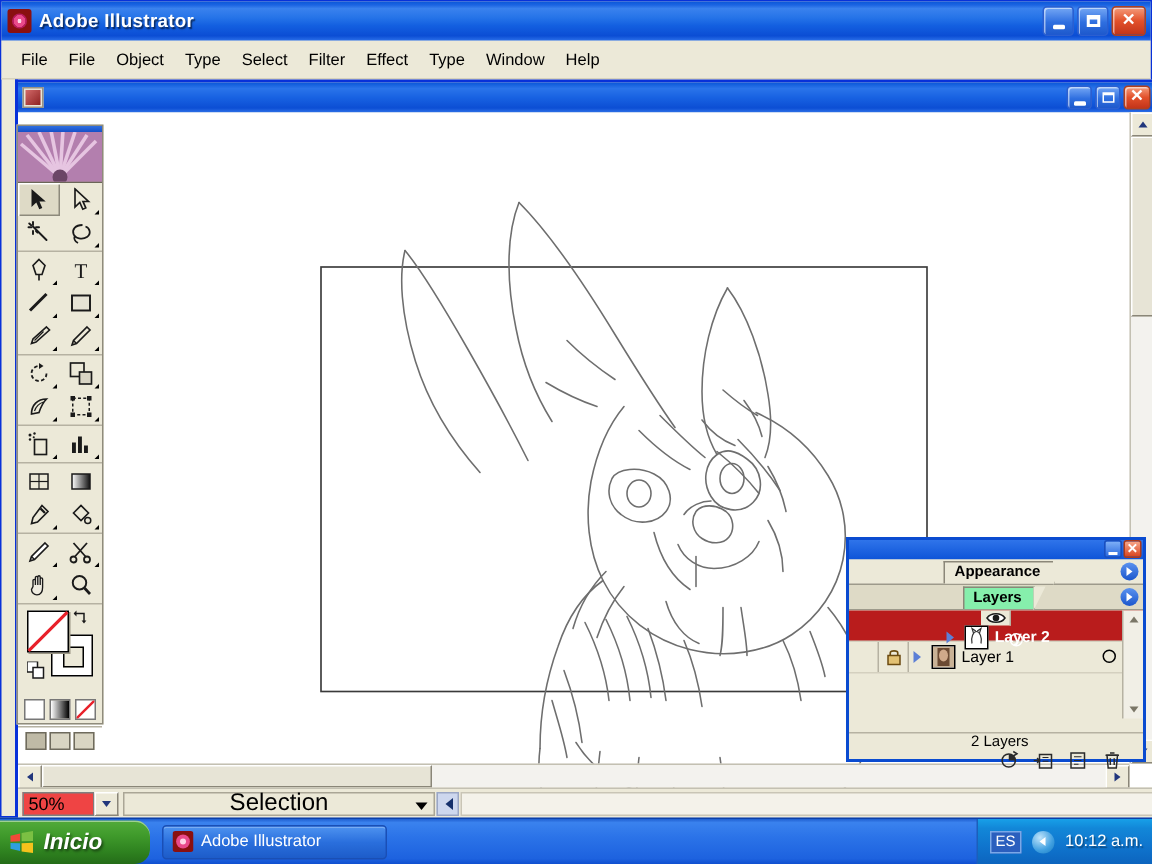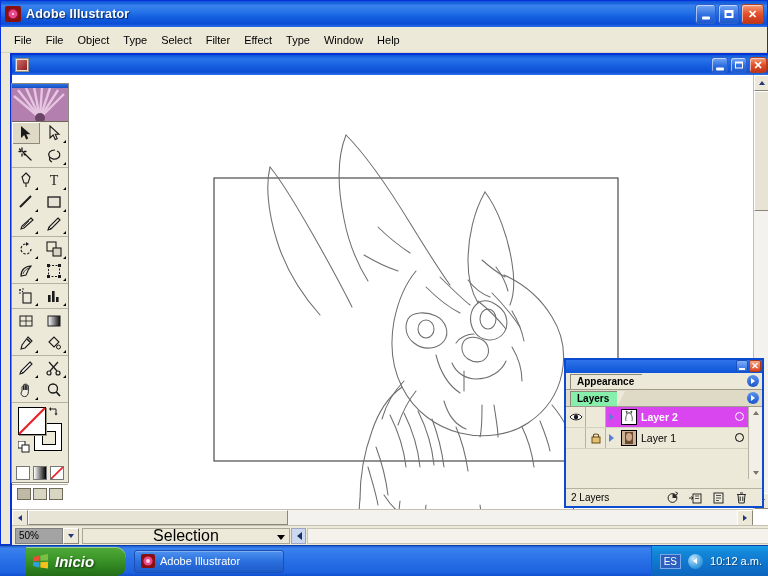--- a/index.html
+++ b/index.html
@@ -107,22 +107,22 @@
     background:#e7e4d6;border:1px solid #fff;
     border-right-color:#8a8678;border-bottom-color:#8a8678;
     cursor:pointer;
   }
   
   #doc-statusbar{
     position:absolute;left:0;right:0;bottom:0;height:20px;
     background:#ece9d8; display:flex;align-items:center; border-top:1px solid #c3c0b2;
   }
   .sb-zoom{
-    width:48px;height:16px;margin-left:3px;background:#a3a3a3;
-    border:1px solid #7f7f7f; font-size:10px; padding-left:3px; line-height:14px;
+    width:48px;height:16px;margin-left:3px;background:#ef4444;
+    border:1px solid #7f7f7f; font-size:12px; padding-left:3px; line-height:14px;
   }
   .sb-combo-arrow{
     width:16px;height:16px;background:#ece9d8;border:1px solid #fff;
     border-right-color:#8a8678;border-bottom-color:#8a8678;position:relative;cursor:pointer;
   }
   .sb-combo-arrow i{position:absolute;left:50%;top:50%;transform:translate(-50%,-50%);
     border-left:3.5px solid transparent;border-right:3.5px solid transparent;border-top:4px solid #21367c;}
   .sb-status{
     flex:0 0 auto; width:208px; height:16px; margin-left:3px; background:#ece9d8;
     border:1px solid #aaa696; font-size:16px; text-align:center; line-height:14px;
@@ -184,21 +184,21 @@
     position:relative;
   }
   .pal-btns{position:absolute;right:1px;top:0;display:flex;gap:1px;}
   .pal-btn{width:12px;height:12px;border:1px solid #1a4fbe;border-radius:2px;
     background:linear-gradient(180deg,#7fb0f7,#2a69de);position:relative;cursor:pointer;}
   .pal-btn.close{background:linear-gradient(180deg,#f8a688,#d8441f);border-color:#ad3a19;}
   .pal-btn .g{position:absolute;left:50%;top:50%;transform:translate(-50%,-50%);color:#fff;font-size:9px;font-weight:bold;line-height:1;}
   .pal-btn.min .g{width:6px;height:2px;background:#fff;margin-top:3px;}
   .pal-tabstrip{
     height:17px;background:#ece9d8;position:relative;border-bottom:1px solid #9d9a8b;
-    display:flex;align-items:flex-end;
+    display:flex;align-items:flex-end;justify-content:center;
   }
   .pal-tab{
     height:15px;background:#ece9d8;border:1px solid #8b8779;border-bottom:none;
     font-size:10px;font-weight:bold;padding:0 8px 0 6px;line-height:13px;
     margin-left:4px; position:relative; cursor:pointer;
   }
   .pal-tab::after{
     content:"";position:absolute;right:-8px;top:-1px;width:0;height:0;
     border-left:8px solid #ece9d8;border-bottom:16px solid transparent;
   }
@@ -215,29 +215,29 @@
   .lr-lock{width:20px;height:20px;border-right:1px solid #b6b2a2;display:flex;align-items:center;justify-content:center;cursor:pointer;}
   .lr-main{flex:1;display:flex;align-items:center;height:20px;padding-left:3px;position:relative;}
   .lr-tri{width:10px;cursor:pointer;}
   .lr-tri i{display:block;border-top:4px solid transparent;border-bottom:4px solid transparent;border-left:5px solid #5c7fd6;}
   .lr-thumb{width:16px;height:16px;border:1px solid #000;margin:0 4px 0 2px;background:#fff;overflow:hidden;position:relative;}
   .lname{font-size:10.5px;}
   .lr-target{position:absolute;right:18px;top:5px;width:9px;height:9px;border:1.5px solid #000;border-radius:50%;cursor:pointer;}
   .pal-scroll{position:absolute;right:0;top:0;width:14px;bottom:0;background:#f1efe6;border-left:1px solid #b6b2a2;}
   .pal-bottom{
     position:absolute;left:0;right:0;bottom:0;height:18px;background:#ece9d8;
-    border-top:1px solid #b6b2a2;display:flex;align-items:center;font-size:10px;padding-left:5px;
+    border-top:1px solid #b6b2a2;display:flex;align-items:center;font-size:10px;padding-left:5px;flex-direction:column;
   }
   .pb-icons{margin-left:auto;display:flex;gap:10px;padding-right:14px;align-items:center;}
   .pb-ic{width:13px;height:13px;cursor:pointer;}
   
   #taskbar{
     position:absolute;left:0;bottom:0;width:768px;height:31px;
     background:linear-gradient(180deg,#1f5fd0 0%,#3a82ee 8%,#2b73e8 40%,#1d62df 88%,#0f4fd0 100%);
-    border-top:1px solid #0b3fa8; display:flex; align-items:center;padding-left:26px;
+    border-top:1px solid #0b3fa8; display:flex; align-items:center;
   }
   #start-button{
     height:29px;width:100px;margin-right:8px;
     background:linear-gradient(180deg,#52ab3a 0%,#3f9a2b 35%,#2f8320 70%,#246c18 100%);
     border-top-right-radius:10px;border-bottom-right-radius:10px;
     display:flex;align-items:center;padding-left:6px;cursor:pointer;
     box-shadow: inset 0 1px 0 rgba(255,255,255,.45);
   }
   .start-logo{width:17px;height:17px;margin-right:6px;position:relative;}
   .start-text{color:#fff;font-weight:bold;font-style:italic;font-size:15px;text-shadow:1px 1px 2px rgba(0,0,0,.55);}
@@ -716,21 +716,21 @@
       <div class="pal-tab" style="background:#86efac;">
         <span>Layers</span>
       </div>
       <div class="pal-menu">
           <i></i>
         </div>
     </div>
 
     <div class="pal-body" style="height:72px;position:relative;">
 
-      <div class="layer-row sel" style="background:#d946ef;">
+      <div class="layer-row sel" style="background:#b91c1c;flex-direction:column;">
         <div class="lr-vis" style="background:#ece9d8;">
           <svg width="14" height="10" viewBox="0 0 14 10">
             <path d="M1 5 C3.5 1.2 10.5 1.2 13 5 C10.5 8.8 3.5 8.8 1 5 Z" fill="#fff" stroke="#1a1a1a" stroke-width="1"></path>
             <circle cx="7" cy="5" r="2.2" fill="#1a1a1a"></circle>
           </svg>
         </div>
         <div class="lr-lock" style="background:#ece9d8;"></div>
         <div class="lr-main">
           <span class="lr-tri">
               <i></i>

